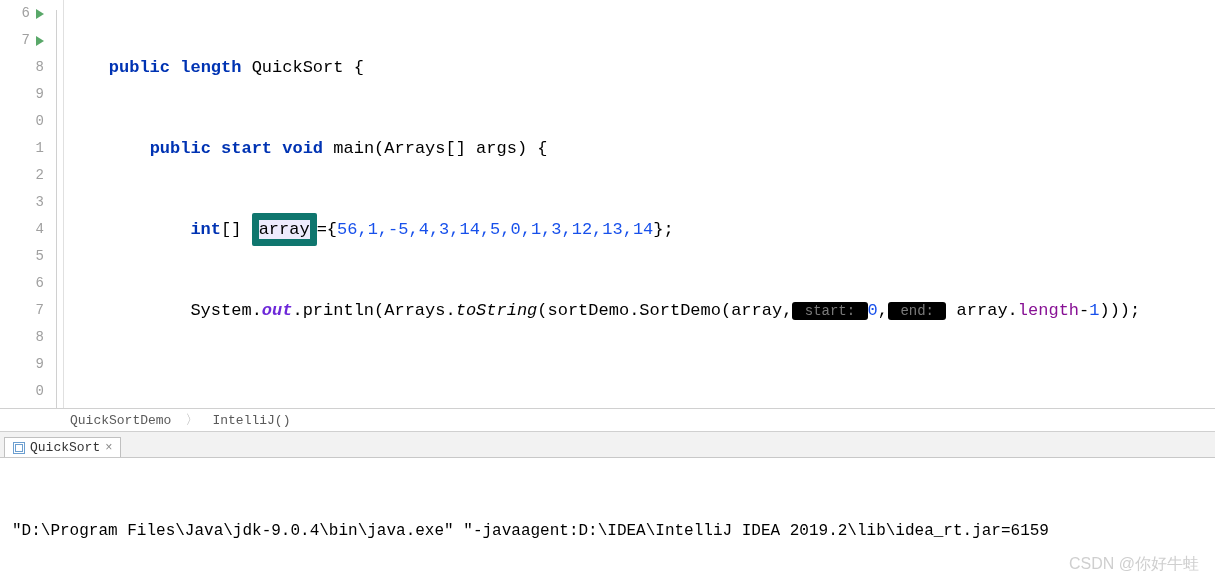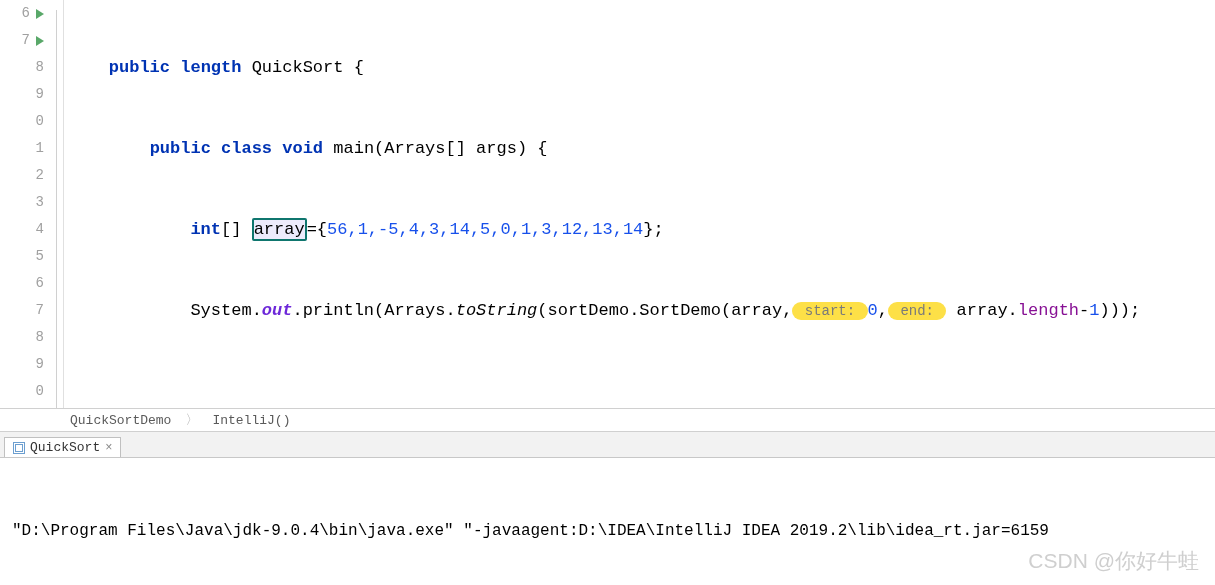--- a/index.html
+++ b/index.html
@@ -63,22 +63,22 @@
       padding-left: 4px;
       white-space: pre;
       font-size: 17px;
       color: #000;
     }
     .code-line { height: 27px; }
     .kw { color: #0033b3; font-weight: bold; }
     .num { color: #1750eb; margin-top: 8px; }
     .field { color: #6d28d9; font-style: italic; font-weight: bold; }
     .static-m { font-style: italic; }
-    .param-hint { background: #fde047; color: #7a7a7a; font-size: 14px; border-radius: 9px; padding: 1px 4px; font-style: normal; }
-    .hl-box { background: #edebfc; border: 2px solid #0f766e; border-radius: 2px; }
+    .param-hint { background: #000000; color: #7a7a7a; font-size: 14px; border-radius: 3px; padding: 1px 4px; font-style: normal; }
+    .hl-box { background: #edebfc; border: 7px solid #0f766e; border-radius: 2px; }
     .purple-f { color: #871094; margin-top: 10px; }
     .breadcrumb {
       height: 24px;
       border-top: 1px solid #d0d0d0;
       border-bottom: 1px solid #d0d0d0;
       background: #fff;
       display: flex;
       align-items: center;
       padding-left: 70px;
       font-size: 13px;
@@ -123,21 +123,21 @@
       line-height: 27px;
       color: #000;
       white-space: pre;
     }
     .console-line { height: 27px; }
     .watermark {
       position: absolute;
       right: 16px;
       bottom: 10px;
       color: #cfcfcf;
-      font-size: 21px;
+      font-size: 16px;
       font-family: sans-serif;
     }
   </style>
 </head>
 <body>
 
 <div class="editor-area">
   <div class="gutter">
     <div class="gutter-line">
         <span>6</span>
@@ -185,21 +185,21 @@
       </div>
     <div class="gutter-line">
         <span>0</span>
       </div>
   </div>
   <div class="fold-column">
       <div class="fold-line"></div>
     </div>
   <div class="code-area">
     <div class="code-line"><span>    </span><span class="kw">public</span><span class="kw"> length </span><span>QuickSort</span><span> {</span></div>
-    <div class="code-line"><span>        </span><span class="kw">public</span><span class="kw"> class </span><span class="kw">void</span><span> main(Arrays[] args) {</span></div>
+    <div class="code-line"><span>        </span><span class="kw">public</span><span class="kw"> start </span><span class="kw">void</span><span> main(Arrays[] args) {</span></div>
     <div class="code-line"><span>            </span><span class="kw">int</span><span>[] </span><span class="hl-box">array</span><span>={</span><span class="num">56,1,-5,4,3,14,5,0,1,3,12,13,14</span><span>};</span></div>
     <div class="code-line"><span>            </span><span>System.</span><span class="field">out</span><span>.println(Arrays.</span><span class="static-m">toString</span><span>(sortDemo.SortDemo(array,</span><span class="param-hint"> start: </span><span class="num">0</span><span>,</span><span class="param-hint"> end: </span><span> array.</span><span class="purple-f">length</span><span>-</span><span class="num">1</span><span>)));</span></div>
     
     
     
     
     
     
     
     

